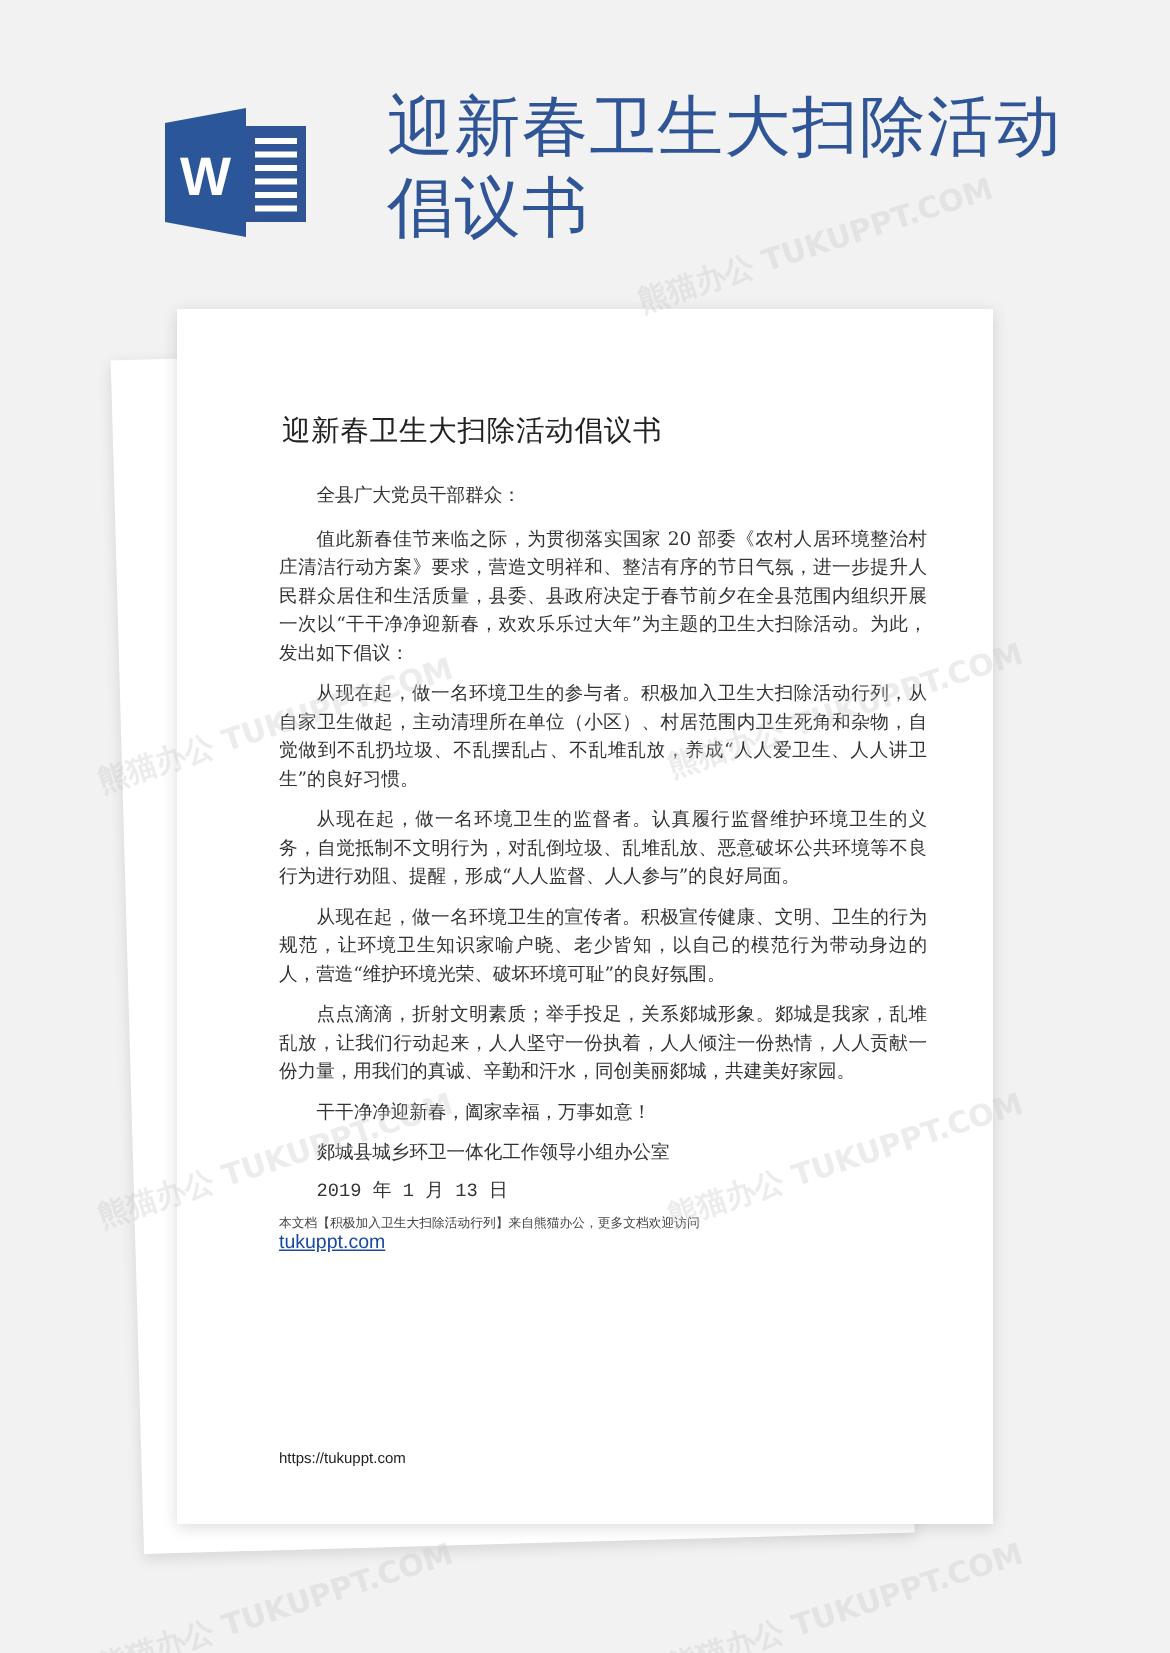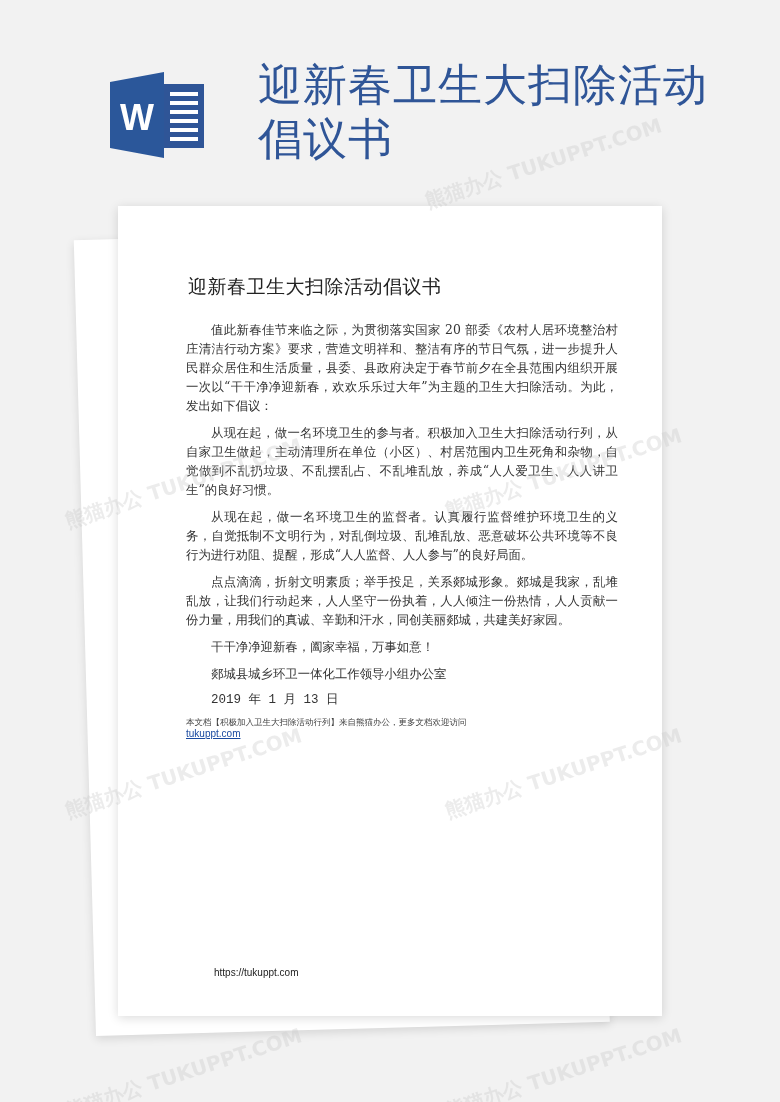--- a/index.html
+++ b/index.html
@@ -33,24 +33,24 @@
     font-size:12.4px; line-height:19px; color:#333;
   }
   .salutation { text-indent:25px; margin:0 0 10px 0; }
   .para { text-indent:25px; margin:0 0 8px 0; text-align:justify; }
   .closing { text-indent:25px; margin:0 0 8px 0; }
   .date { margin:2px 0 6px 25px; font-family:Liberation Mono, monospace; font-size:12.5px; }
   .source-note {
     font-family:"DejaVu Sans", sans-serif; font-size:8.5px; line-height:12px; color:#444;
     margin-left:0;
   }
-  .source-link { font-family:"Liberation Sans", sans-serif; font-size:10px; color:#1a4aa0; text-decoration:underline; display:block; }
+  .source-link { font-family:"Liberation Sans", sans-serif; font-size:13px; color:#1a4aa0; text-decoration:underline; display:block; }
   .footer-url {
     position:absolute; left:68px; top:761px;
-    font-family:"Liberation Sans", sans-serif; font-size:10px; color:#222;margin-left:28px;
+    font-family:"Liberation Sans", sans-serif; font-size:10px; color:#222;
   }
   .watermark {
     position:absolute; font-family:"DejaVu Sans", sans-serif; font-size:20px; font-weight:bold;
     color:rgba(200,200,200,0.35); transform:rotate(-18deg); white-space:nowrap; pointer-events:none;
   }
 </style>
 </head>
 <body>
 
 <div class="header">
@@ -70,23 +70,25 @@
     </svg>
   </div>
   <div class="header-title">迎新春卫生大扫除活动倡议书</div>
 </div>
 
 <div class="page-back"></div>
 
 <div class="page-front">
   <div class="doc-title">迎新春卫生大扫除活动倡议书</div>
   <div class="doc-body">
+    <p class="salutation">全县广大党员干部群众：</p>
     <p class="para">值此新春佳节来临之际，为贯彻落实国家 20 部委《农村人居环境整治村庄清洁行动方案》要求，营造文明祥和、整洁有序的节日气氛，进一步提升人民群众居住和生活质量，县委、县政府决定于春节前夕在全县范围内组织开展一次以“干干净净迎新春，欢欢乐乐过大年”为主题的卫生大扫除活动。为此，发出如下倡议：</p>
     <p class="para">从现在起，做一名环境卫生的参与者。积极加入卫生大扫除活动行列，从自家卫生做起，主动清理所在单位（小区）、村居范围内卫生死角和杂物，自觉做到不乱扔垃圾、不乱摆乱占、不乱堆乱放，养成“人人爱卫生、人人讲卫生”的良好习惯。</p>
     <p class="para">从现在起，做一名环境卫生的监督者。认真履行监督维护环境卫生的义务，自觉抵制不文明行为，对乱倒垃圾、乱堆乱放、恶意破坏公共环境等不良行为进行劝阻、提醒，形成“人人监督、人人参与”的良好局面。</p>
+    <p class="para">从现在起，做一名环境卫生的宣传者。积极宣传健康、文明、卫生的行为规范，让环境卫生知识家喻户晓、老少皆知，以自己的模范行为带动身边的人，营造“维护环境光荣、破坏环境可耻”的良好氛围。</p>
     <p class="para">点点滴滴，折射文明素质；举手投足，关系郯城形象。郯城是我家，乱堆乱放，让我们行动起来，人人坚守一份执着，人人倾注一份热情，人人贡献一份力量，用我们的真诚、辛勤和汗水，同创美丽郯城，共建美好家园。</p>
     <p class="closing">干干净净迎新春，阖家幸福，万事如意！</p>
     <p class="closing">郯城县城乡环卫一体化工作领导小组办公室</p>
     <p class="date">2019 年 1 月 13 日</p>
     <div class="source-note">
       <span>本文档【积极加入卫生大扫除活动行列】来自熊猫办公，更多文档欢迎访问</span>
       <a class="source-link">tukuppt.com</a>
     </div>
   </div>
   <div class="footer-url">https://tukuppt.com</div>

